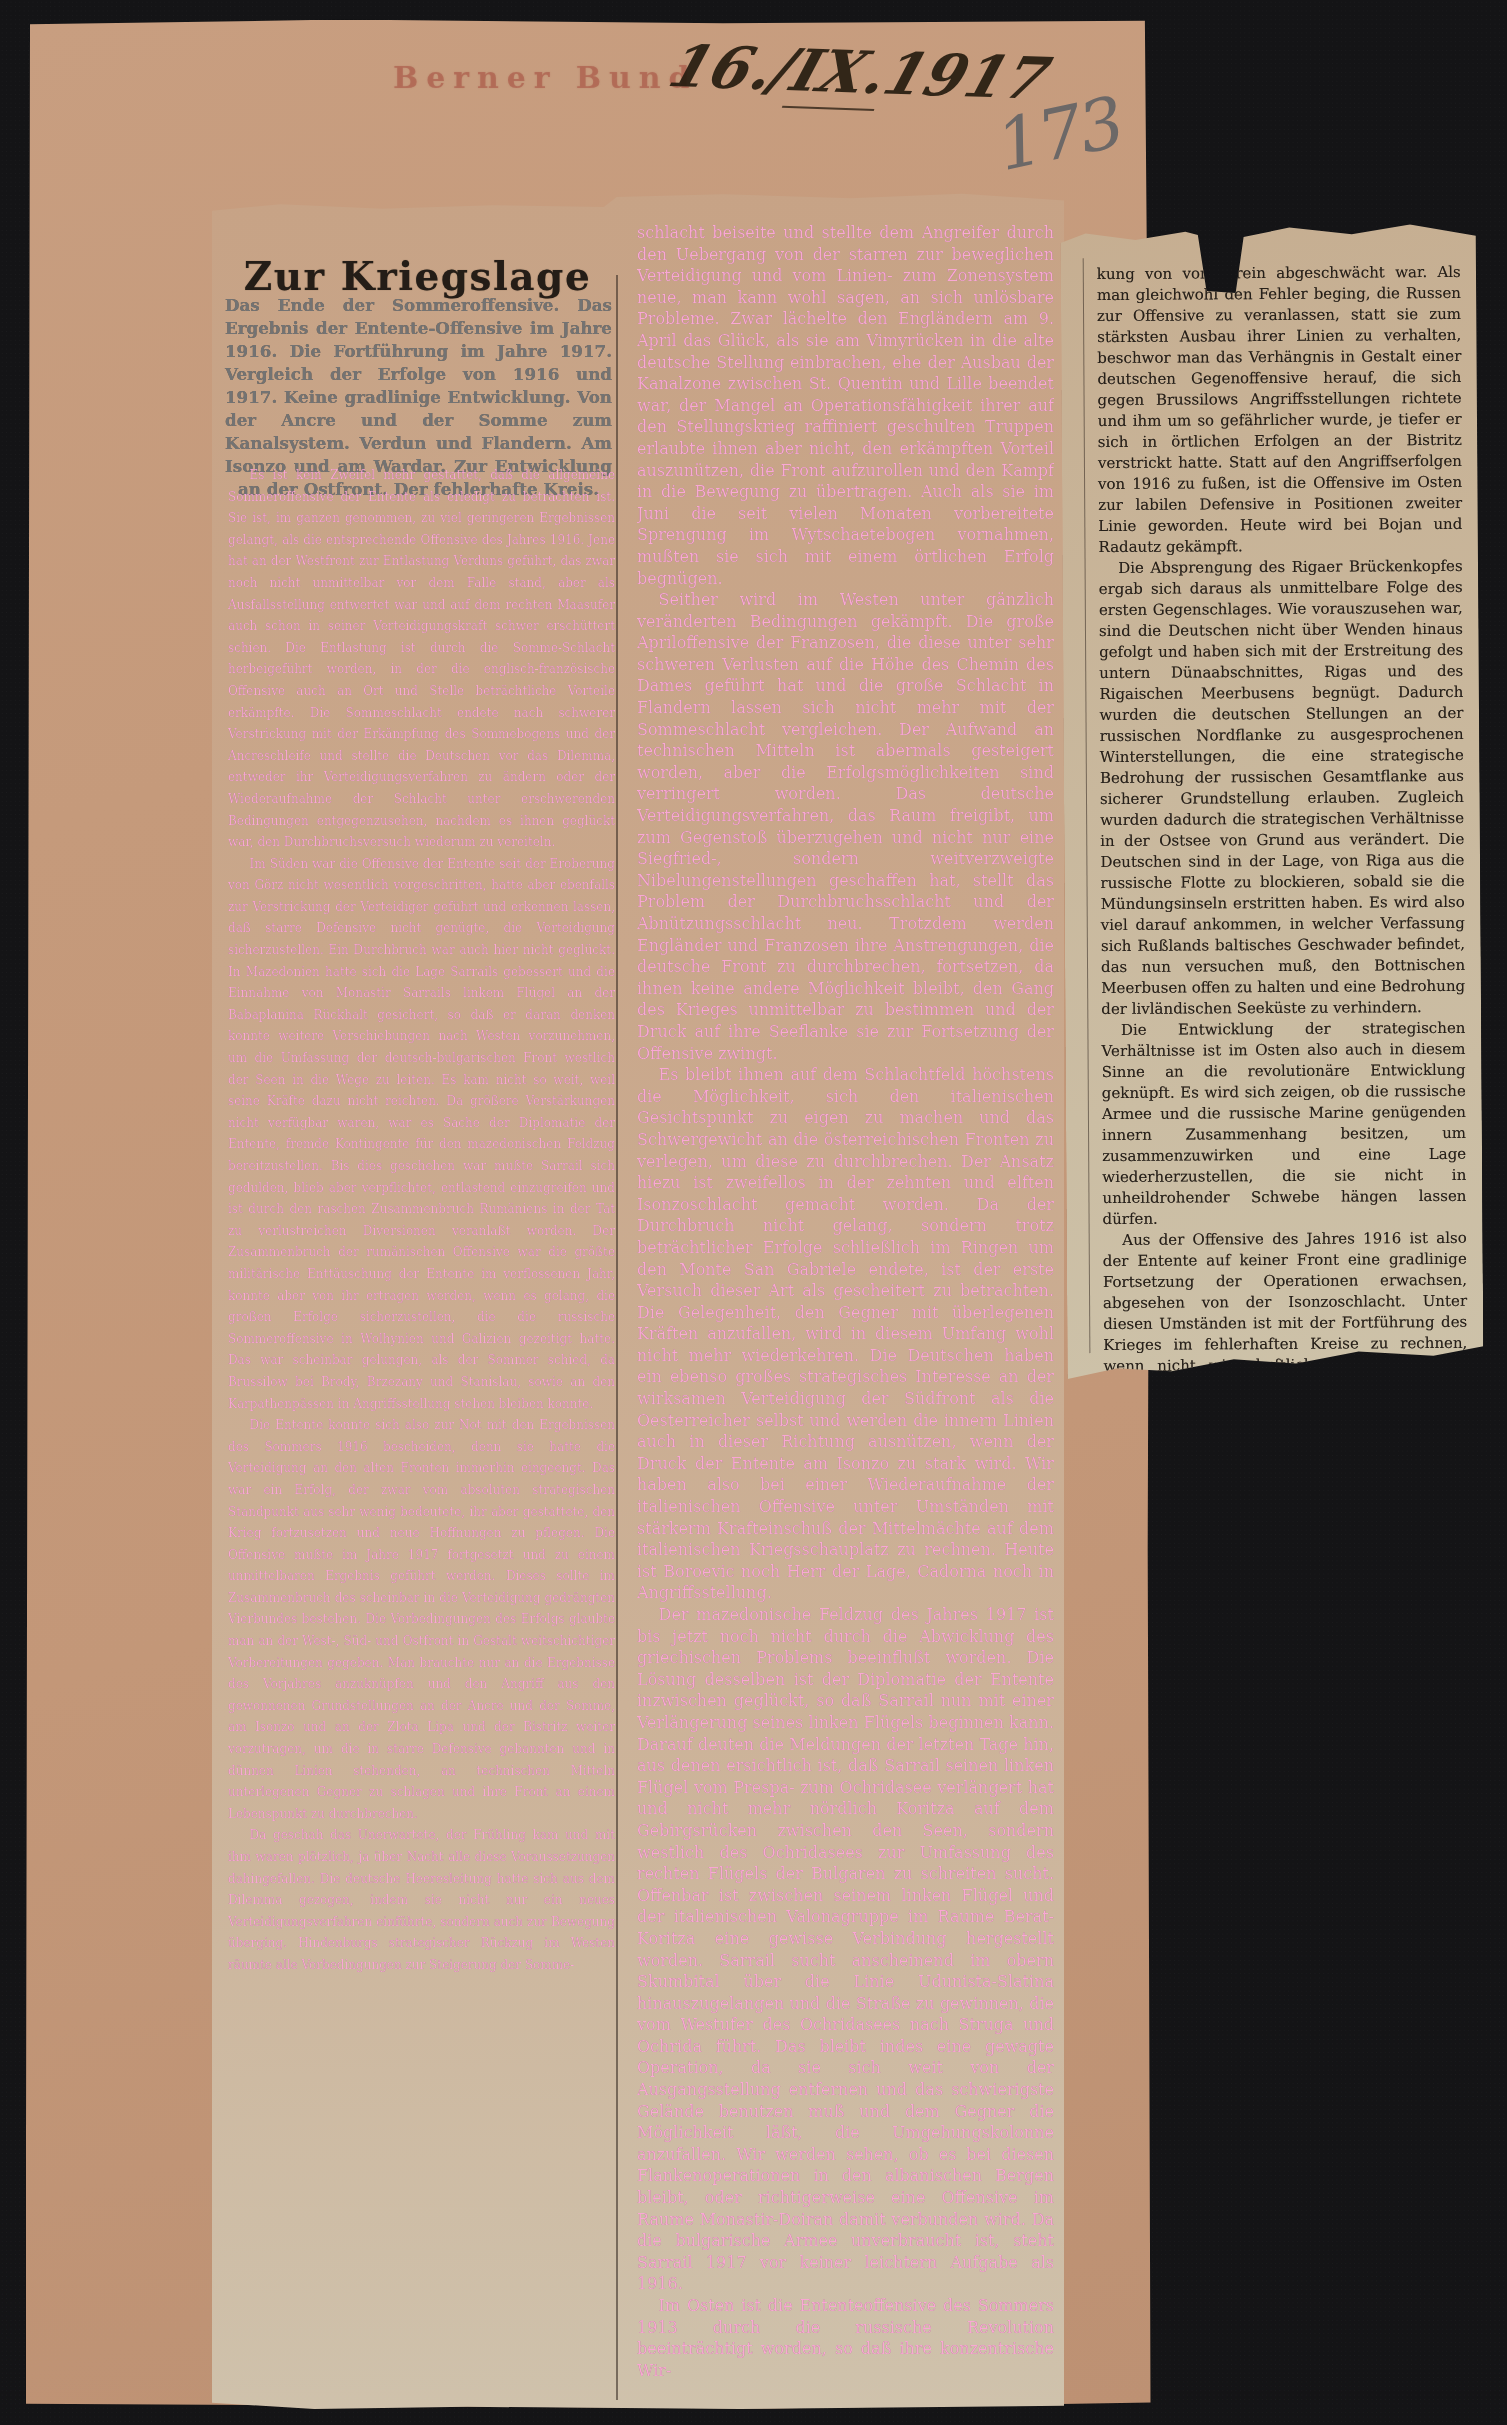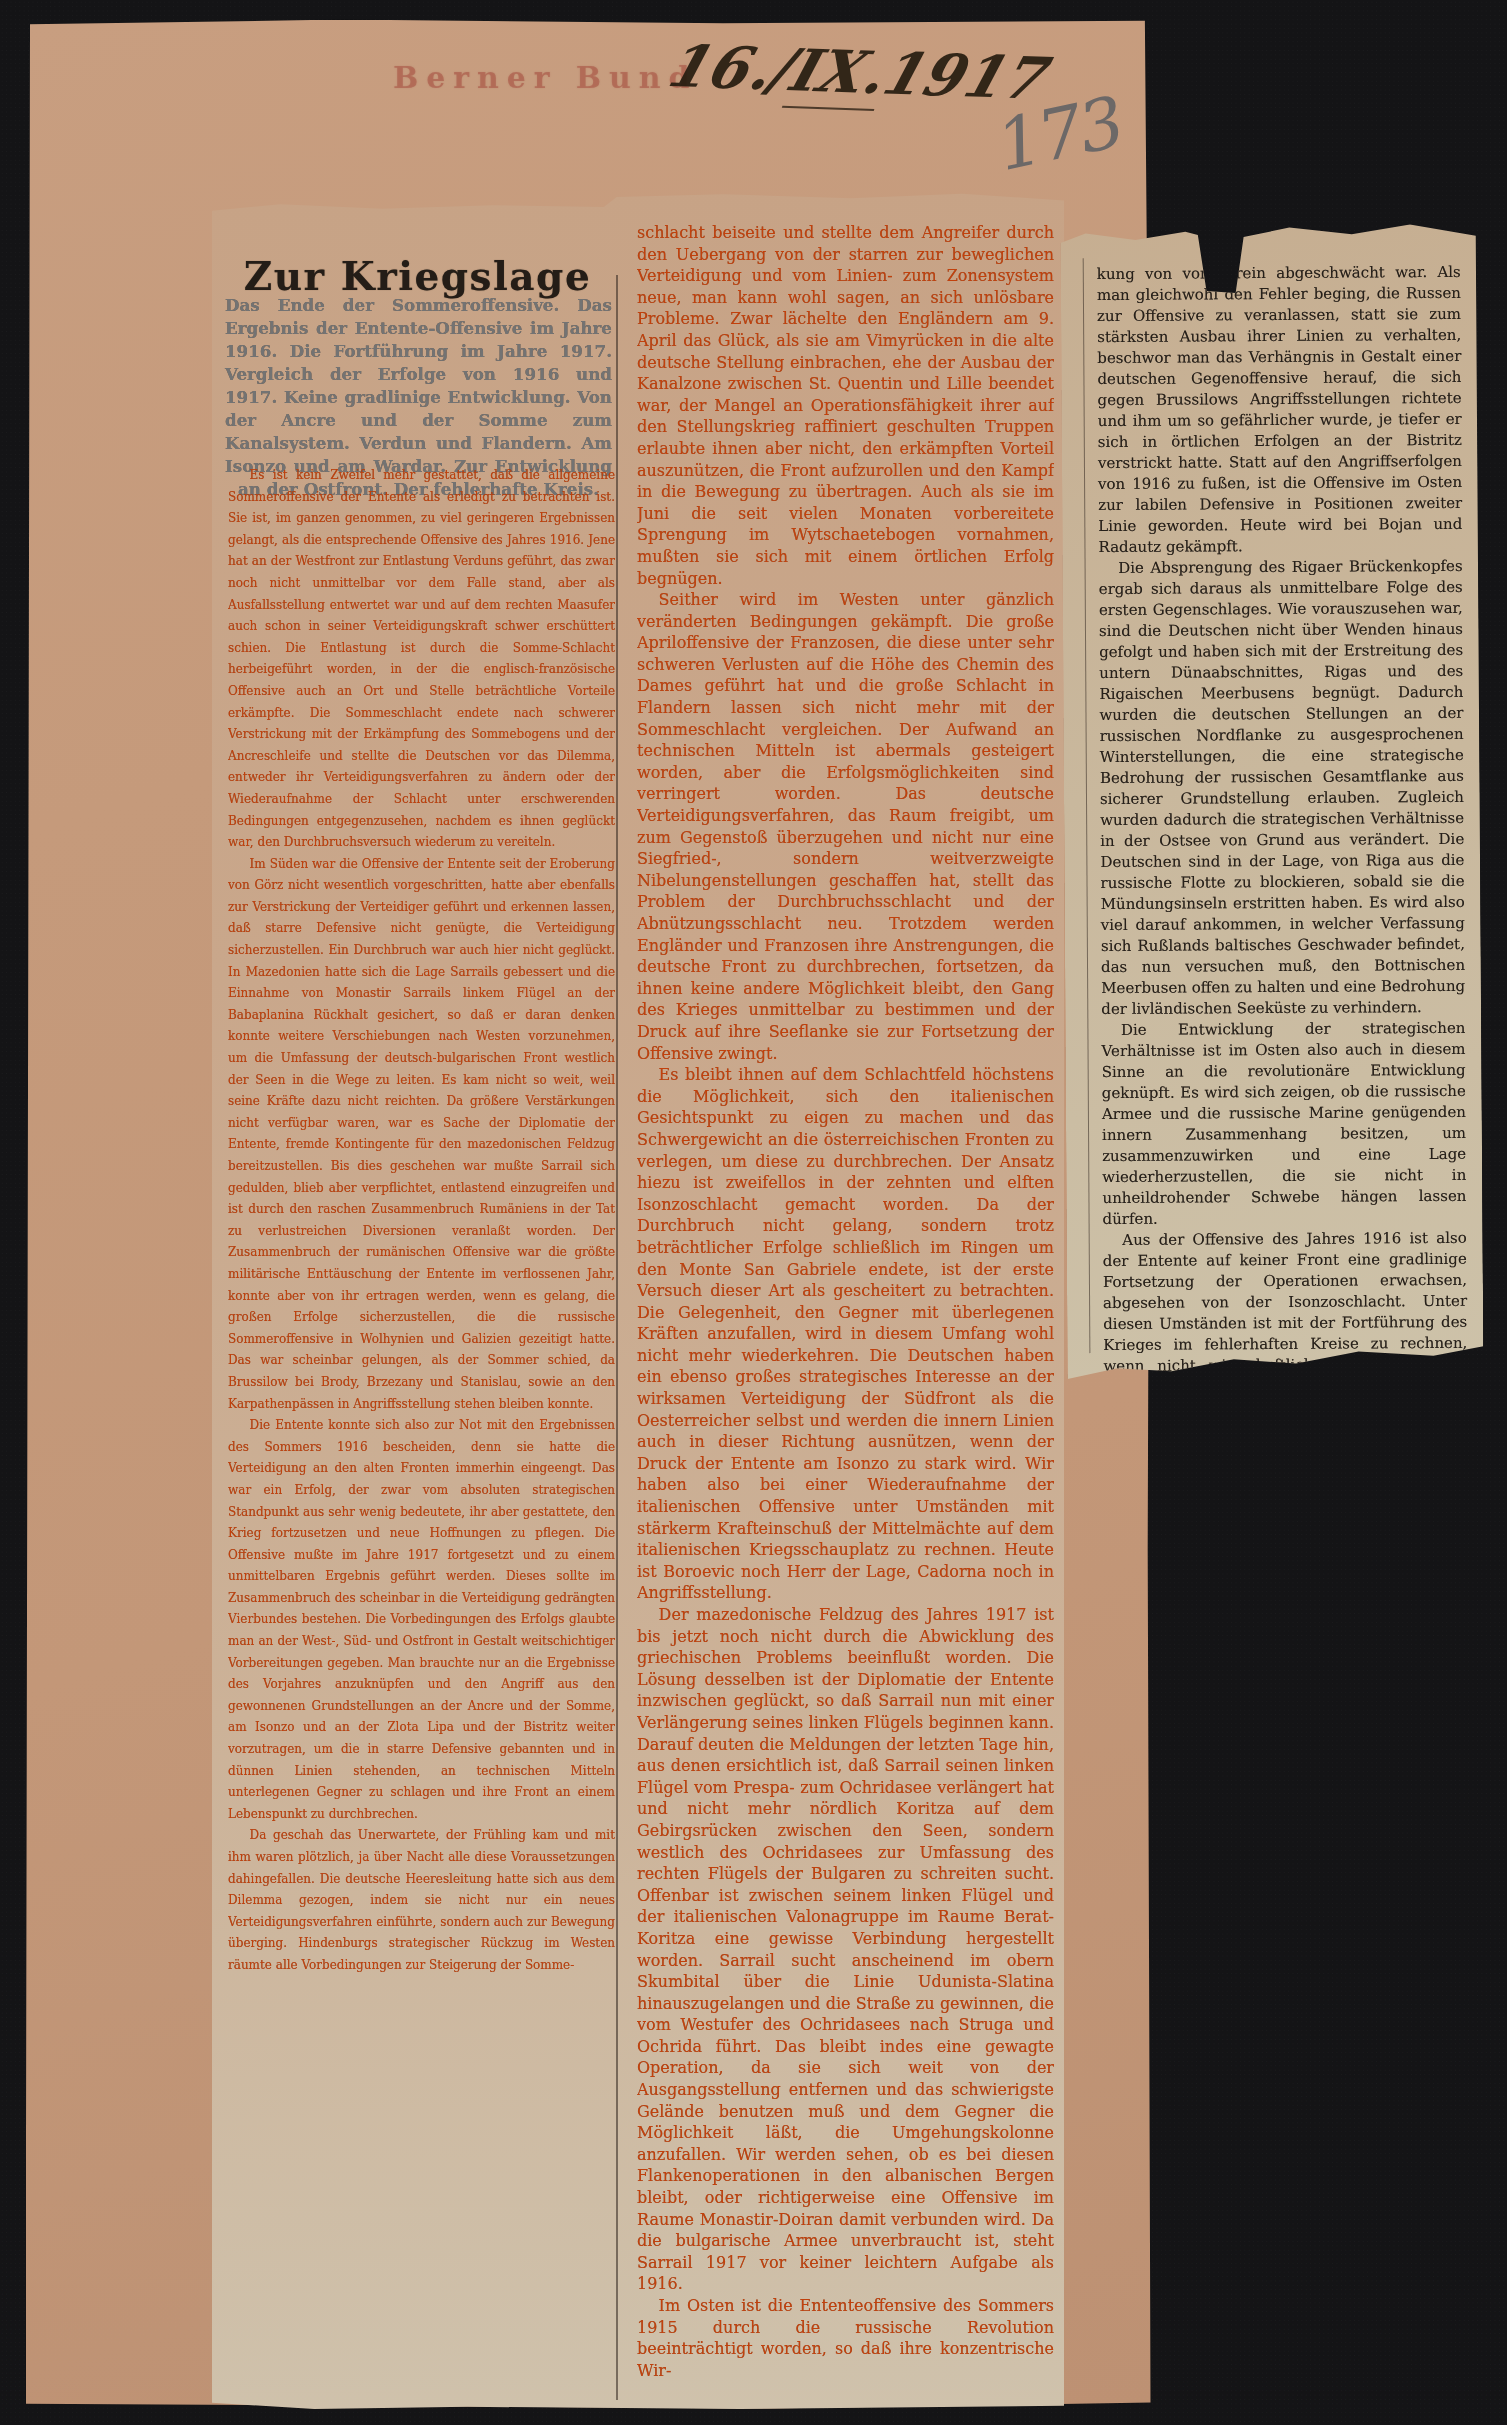--- a/index.html
+++ b/index.html
@@ -38,21 +38,21 @@
   .headline{
     position:absolute;left:223px;top:227px;width:389px;
     font-size:39px;font-weight:bold;text-align:center;letter-spacing:1.5px;
     color:#241d17;text-shadow:0 0 1px rgba(40,28,18,.5);
   }
   .lead{
     position:absolute;left:225px;top:294px;width:387px;
     font-size:16.7px;line-height:23px;font-weight:bold;text-align:justify;text-align-last:center;
     color:#737373;text-shadow:0 0 0.5px rgba(40,28,18,.55);
   }
-  .col{text-align:justify;color:#c2410c;text-shadow:0 0 0.5px rgba(46,34,24,.45);}
+  .col{text-align:justify;color:#f9a8d4;text-shadow:0 0 0.5px rgba(46,34,24,.45);}
   .col p{margin:0;}
   .col p.ind{text-indent:21.6px;}
   .col-left{position:absolute;left:228px;top:465px;width:387px;height:1939px;font-size:12px;line-height:21.6px;overflow:hidden;}
   .col-mid{position:absolute;left:637px;top:222px;width:417px;height:2184px;font-size:16px;line-height:21.6px;overflow:hidden;}
   .col-right{position:absolute;left:36px;top:47px;width:364px;font-size:15px;line-height:21px;text-align:justify;color:#26201a;text-shadow:0 0 0.5px rgba(46,34,24,.45);}
   .col-right p{margin:0;}
   .col-right p.ind{text-indent:19.6px;}
   .dateline{display:flex;justify-content:space-between;margin-top:4.9px;font-size:15px;}
   .dateline .place{letter-spacing:2.9px;}
   .dateline .initials{margin-right:19.6px;}
@@ -100,21 +100,21 @@
   <p class="ind">Im Süden war die Offensive der Entente seit der Eroberung von Görz nicht wesentlich vorgeschritten, hatte aber ebenfalls zur Verstrickung der Verteidiger geführt und erkennen lassen, daß starre Defensive nicht genügte, die Verteidigung sicherzustellen. Ein Durchbruch war auch hier nicht geglückt. In Mazedonien hatte sich die Lage Sarrails gebessert und die Einnahme von Monastir Sarrails linkem Flügel an der Babaplanina Rückhalt gesichert, so daß er daran denken konnte weitere Verschiebungen nach Westen vorzunehmen, um die Umfassung der deutsch-bulgarischen Front westlich der Seen in die Wege zu leiten. Es kam nicht so weit, weil seine Kräfte dazu nicht reichten. Da größere Verstärkungen nicht verfügbar waren, war es Sache der Diplomatie der Entente, fremde Kontingente für den mazedonischen Feldzug bereitzustellen. Bis dies geschehen war mußte Sarrail sich gedulden, blieb aber verpflichtet, entlastend einzugreifen und ist durch den raschen Zusammenbruch Rumäniens in der Tat zu verlustreichen Diversionen veranlaßt worden. Der Zusammenbruch der rumänischen Offensive war die größte militärische Enttäuschung der Entente im verflossenen Jahr, konnte aber von ihr ertragen werden, wenn es gelang, die großen Erfolge sicherzustellen, die die russische Sommeroffensive in Wolhynien und Galizien gezeitigt hatte. Das war scheinbar gelungen, als der Sommer schied, da Brussilow bei Brody, Brzezany und Stanislau, sowie an den Karpathenpässen in Angriffsstellung stehen bleiben konnte.</p>
   <p class="ind">Die Entente konnte sich also zur Not mit den Ergebnissen des Sommers 1916 bescheiden, denn sie hatte die Verteidigung an den alten Fronten immerhin eingeengt. Das war ein Erfolg, der zwar vom absoluten strategischen Standpunkt aus sehr wenig bedeutete, ihr aber gestattete, den Krieg fortzusetzen und neue Hoffnungen zu pflegen. Die Offensive mußte im Jahre 1917 fortgesetzt und zu einem unmittelbaren Ergebnis geführt werden. Dieses sollte im Zusammenbruch des scheinbar in die Verteidigung gedrängten Vierbundes bestehen. Die Vorbedingungen des Erfolgs glaubte man an der West-, Süd- und Ostfront in Gestalt weitschichtiger Vorbereitungen gegeben. Man brauchte nur an die Ergebnisse des Vorjahres anzuknüpfen und den Angriff aus den gewonnenen Grundstellungen an der Ancre und der Somme, am Isonzo und an der Zlota Lipa und der Bistritz weiter vorzutragen, um die in starre Defensive gebannten und in dünnen Linien stehenden, an technischen Mitteln unterlegenen Gegner zu schlagen und ihre Front an einem Lebenspunkt zu durchbrechen.</p>
   <p class="ind">Da geschah das Unerwartete, der Frühling kam und mit ihm waren plötzlich, ja über Nacht alle diese Voraussetzungen dahingefallen. Die deutsche Heeresleitung hatte sich aus dem Dilemma gezogen, indem sie nicht nur ein neues Verteidigungsverfahren einführte, sondern auch zur Bewegung überging. Hindenburgs strategischer Rückzug im Westen räumte alle Vorbedingungen zur Steigerung der Somme-</p>
 </div>
 
 <div class="col col-mid">
   <p>schlacht beiseite und stellte dem Angreifer durch den Uebergang von der starren zur beweglichen Verteidigung und vom Linien- zum Zonensystem neue, man kann wohl sagen, an sich unlösbare Probleme. Zwar lächelte den Engländern am 9. April das Glück, als sie am Vimyrücken in die alte deutsche Stellung einbrachen, ehe der Ausbau der Kanalzone zwischen St. Quentin und Lille beendet war, der Mangel an Operationsfähigkeit ihrer auf den Stellungskrieg raffiniert geschulten Truppen erlaubte ihnen aber nicht, den erkämpften Vorteil auszunützen, die Front aufzurollen und den Kampf in die Bewegung zu übertragen. Auch als sie im Juni die seit vielen Monaten vorbereitete Sprengung im Wytschaetebogen vornahmen, mußten sie sich mit einem örtlichen Erfolg begnügen.</p>
   <p class="ind">Seither wird im Westen unter gänzlich veränderten Bedingungen gekämpft. Die große Apriloffensive der Franzosen, die diese unter sehr schweren Verlusten auf die Höhe des Chemin des Dames geführt hat und die große Schlacht in Flandern lassen sich nicht mehr mit der Sommeschlacht vergleichen. Der Aufwand an technischen Mitteln ist abermals gesteigert worden, aber die Erfolgsmöglichkeiten sind verringert worden. Das deutsche Verteidigungsverfahren, das Raum freigibt, um zum Gegenstoß überzugehen und nicht nur eine Siegfried-, sondern weitverzweigte Nibelungenstellungen geschaffen hat, stellt das Problem der Durchbruchsschlacht und der Abnützungsschlacht neu. Trotzdem werden Engländer und Franzosen ihre Anstrengungen, die deutsche Front zu durchbrechen, fortsetzen, da ihnen keine andere Möglichkeit bleibt, den Gang des Krieges unmittelbar zu bestimmen und der Druck auf ihre Seeflanke sie zur Fortsetzung der Offensive zwingt.</p>
   <p class="ind">Es bleibt ihnen auf dem Schlachtfeld höchstens die Möglichkeit, sich den italienischen Gesichtspunkt zu eigen zu machen und das Schwergewicht an die österreichischen Fronten zu verlegen, um diese zu durchbrechen. Der Ansatz hiezu ist zweifellos in der zehnten und elften Isonzoschlacht gemacht worden. Da der Durchbruch nicht gelang, sondern trotz beträchtlicher Erfolge schließlich im Ringen um den Monte San Gabriele endete, ist der erste Versuch dieser Art als gescheitert zu betrachten. Die Gelegenheit, den Gegner mit überlegenen Kräften anzufallen, wird in diesem Umfang wohl nicht mehr wiederkehren. Die Deutschen haben ein ebenso großes strategisches Interesse an der wirksamen Verteidigung der Südfront als die Oesterreicher selbst und werden die innern Linien auch in dieser Richtung ausnützen, wenn der Druck der Entente am Isonzo zu stark wird. Wir haben also bei einer Wiederaufnahme der italienischen Offensive unter Umständen mit stärkerm Krafteinschuß der Mittelmächte auf dem italienischen Kriegsschauplatz zu rechnen. Heute ist Boroevic noch Herr der Lage, Cadorna noch in Angriffsstellung.</p>
   <p class="ind">Der mazedonische Feldzug des Jahres 1917 ist bis jetzt noch nicht durch die Abwicklung des griechischen Problems beeinflußt worden. Die Lösung desselben ist der Diplomatie der Entente inzwischen geglückt, so daß Sarrail nun mit einer Verlängerung seines linken Flügels beginnen kann. Darauf deuten die Meldungen der letzten Tage hin, aus denen ersichtlich ist, daß Sarrail seinen linken Flügel vom Prespa- zum Ochridasee verlängert hat und nicht mehr nördlich Koritza auf dem Gebirgsrücken zwischen den Seen, sondern westlich des Ochridasees zur Umfassung des rechten Flügels der Bulgaren zu schreiten sucht. Offenbar ist zwischen seinem linken Flügel und der italienischen Valonagruppe im Raume Berat-Koritza eine gewisse Verbindung hergestellt worden. Sarrail sucht anscheinend im obern Skumbital über die Linie Udunista-Slatina hinauszugelangen und die Straße zu gewinnen, die vom Westufer des Ochridasees nach Struga und Ochrida führt. Das bleibt indes eine gewagte Operation, da sie sich weit von der Ausgangsstellung entfernen und das schwierigste Gelände benutzen muß und dem Gegner die Möglichkeit läßt, die Umgehungskolonne anzufallen. Wir werden sehen, ob es bei diesen Flankenoperationen in den albanischen Bergen bleibt, oder richtigerweise eine Offensive im Raume Monastir-Doiran damit verbunden wird. Da die bulgarische Armee unverbraucht ist, steht Sarrail 1917 vor keiner leichtern Aufgabe als 1916.</p>
-  <p class="ind">Im Osten ist die Ententeoffensive des Sommers 1915 durch die russische Revolution beeinträchtigt worden, so daß ihre konzentrische Wir-</p>
+  <p class="ind">Im Osten ist die Ententeoffensive des Sommers 1913 durch die russische Revolution beeinträchtigt worden, so daß ihre konzentrische Wir-</p>
 </div>
 
 <div class="clipping right-clipping">
   <div class="rule-right"></div>
   <div class="col-right">
     <p>kung von vornherein abgeschwächt war. Als man gleichwohl den Fehler beging, die Russen zur Offensive zu veranlassen, statt sie zum stärksten Ausbau ihrer Linien zu verhalten, beschwor man das Verhängnis in Gestalt einer deutschen Gegenoffensive herauf, die sich gegen Brussilows Angriffsstellungen richtete und ihm um so gefährlicher wurde, je tiefer er sich in örtlichen Erfolgen an der Bistritz verstrickt hatte. Statt auf den Angriffserfolgen von 1916 zu fußen, ist die Offensive im Osten zur labilen Defensive in Positionen zweiter Linie geworden. Heute wird bei Bojan und Radautz gekämpft.</p>
     <p class="ind">Die Absprengung des Rigaer Brückenkopfes ergab sich daraus als unmittelbare Folge des ersten Gegenschlages. Wie vorauszusehen war, sind die Deutschen nicht über Wenden hinaus gefolgt und haben sich mit der Erstreitung des untern Dünaabschnittes, Rigas und des Rigaischen Meerbusens begnügt. Dadurch wurden die deutschen Stellungen an der russischen Nordflanke zu ausgesprochenen Winterstellungen, die eine strategische Bedrohung der russischen Gesamtflanke aus sicherer Grundstellung erlauben. Zugleich wurden dadurch die strategischen Verhältnisse in der Ostsee von Grund aus verändert. Die Deutschen sind in der Lage, von Riga aus die russische Flotte zu blockieren, sobald sie die Mündungsinseln erstritten haben. Es wird also viel darauf ankommen, in welcher Verfassung sich Rußlands baltisches Geschwader befindet, das nun versuchen muß, den Bottnischen Meerbusen offen zu halten und eine Bedrohung der livländischen Seeküste zu verhindern.</p>
     <p class="ind">Die Entwicklung der strategischen Verhältnisse ist im Osten also auch in diesem Sinne an die revolutionäre Entwicklung geknüpft. Es wird sich zeigen, ob die russische Armee und die russische Marine genügenden innern Zusammenhang besitzen, um zusammenzuwirken und eine Lage wiederherzustellen, die sie nicht in unheildrohender Schwebe hängen lassen dürfen.</p>
     <p class="ind">Aus der Offensive des Jahres 1916 ist also der Entente auf keiner Front eine gradlinige Fortsetzung der Operationen erwachsen, abgesehen von der Isonzoschlacht. Unter diesen Umständen ist mit der Fortführung des Krieges im fehlerhaften Kreise zu rechnen, wenn nicht wirtschaftliche Momente hüben und drüben das Ende bestimmen.</p>
     <div class="dateline">

